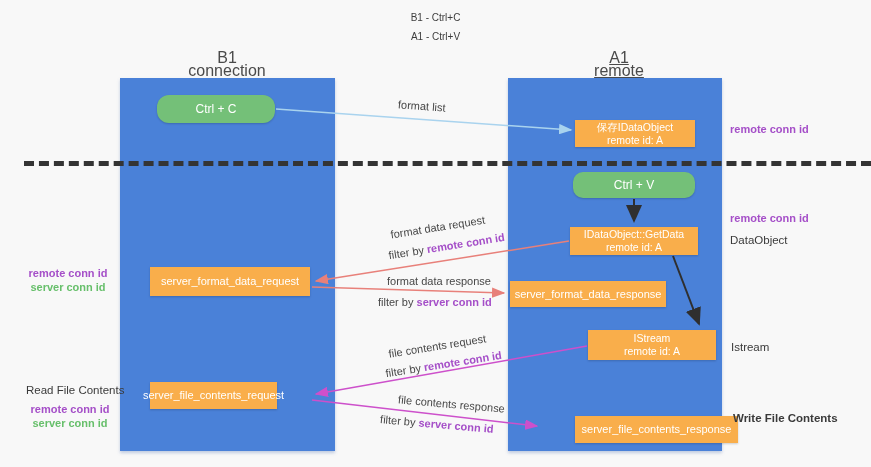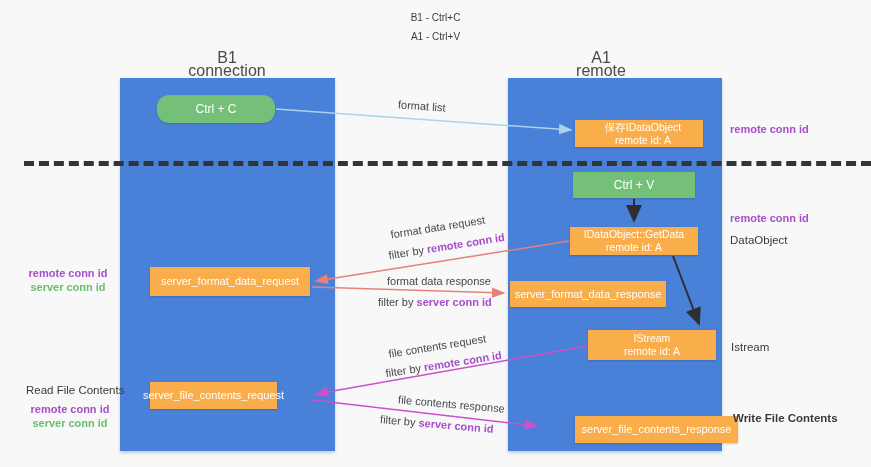--- a/index.html
+++ b/index.html
@@ -58,21 +58,21 @@
 
   <div class="abs title-block">
     <div>B1 - Ctrl+C</div>
     <div>A1 - Ctrl+V</div>
   </div>
 
   <div class="abs col-header" style="left:157px;top:51px;width:140px;">
     <div>B1</div>
     <div>connection</div>
   </div>
-  <div class="abs col-header" style="left:531px;top:51px;width:140px;">
+  <div class="abs col-header" style="left:549px;top:51px;width:140px;text-decoration:underline;">
     <div>A1</div>
     <div>remote</div>
   </div>
 
   <div class="abs lifeline" style="left:120px;top:78px;width:215px;height:373px;"></div>
   <div class="abs lifeline" style="left:508px;top:78px;width:214px;height:373px;"></div>
 
   <div class="abs dashed-line"></div>
 
   <svg class="abs arrows" width="871" height="467">
@@ -96,26 +96,26 @@
     <line x1="312" y1="287" x2="504" y2="293" stroke="#e8807a" stroke-width="1.5" marker-end="url(#head-red)"></line>
     <line x1="673" y1="256" x2="699" y2="324" stroke="#2f2f2f" stroke-width="2" marker-end="url(#head-black)"></line>
     <line x1="587" y1="346" x2="316" y2="394" stroke="#cd50cb" stroke-width="1.5" marker-end="url(#head-magenta)"></line>
     <line x1="312" y1="400" x2="537" y2="426" stroke="#cd50cb" stroke-width="1.5" marker-end="url(#head-magenta)"></line>
   </svg>
 
   <div class="abs node green" style="left:157px;top:95px;width:118px;height:28px;border-radius:12px;">
     <div>Ctrl + C</div>
   </div>
 
-  <div class="abs node orange" style="left:575px;top:120px;width:120px;height:27px;padding-left:8px;">
+  <div class="abs node orange" style="left:575px;top:120px;width:120px;height:27px;">
     <div class="l2">保存IDataObject</div>
     <div class="l2">remote id: A</div>
   </div>
 
-  <div class="abs node green" style="left:573px;top:172px;width:122px;height:26px;">
+  <div class="abs node green" style="left:573px;top:172px;width:122px;height:26px;border-radius:10px;">
     <div>Ctrl + V</div>
   </div>
 
   <div class="abs node orange" style="left:570px;top:227px;width:128px;height:28px;">
     <div class="l2">IDataObject::GetData</div>
     <div class="l2">remote id: A</div>
   </div>
 
   <div class="abs node orange" style="left:150px;top:267px;width:160px;height:29px;">
     <div>server_format_data_request</div>

